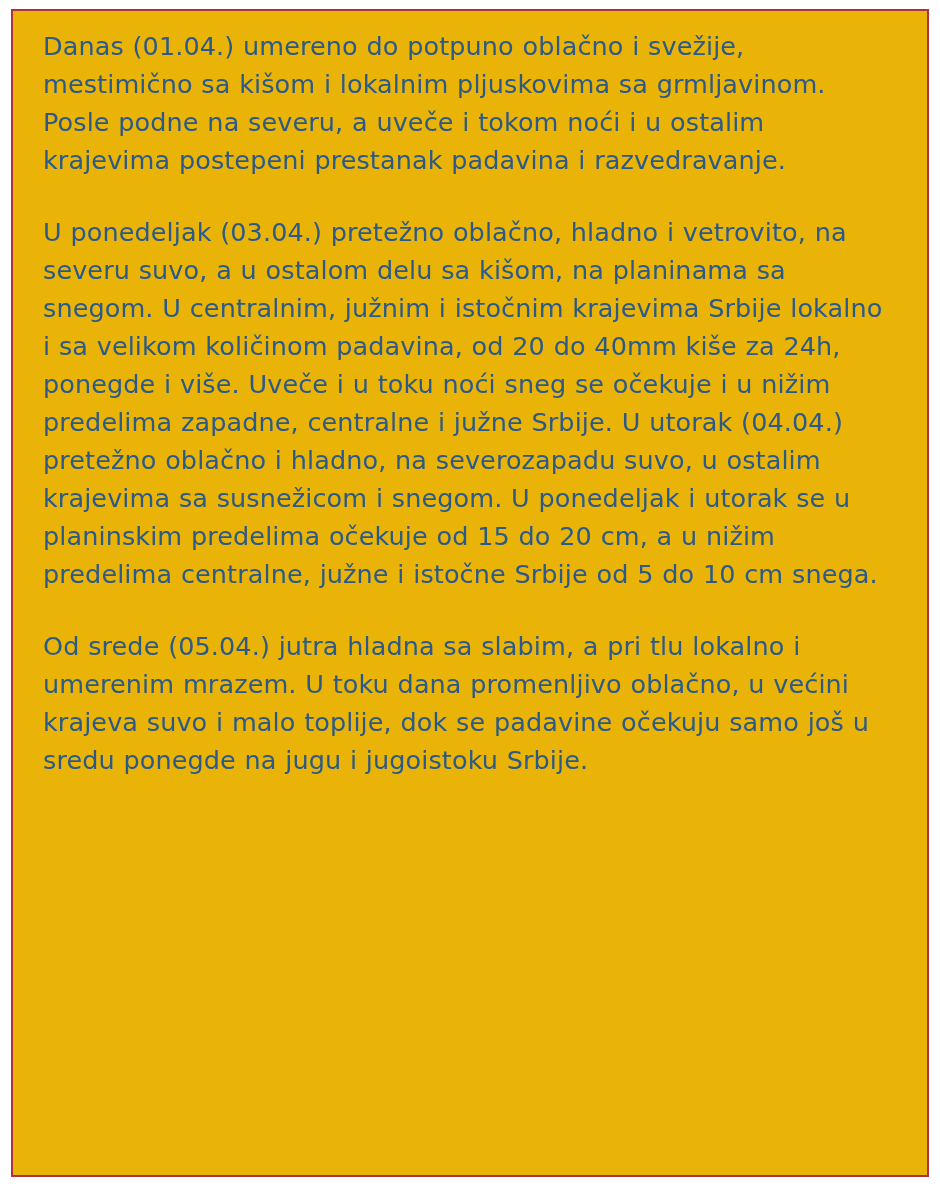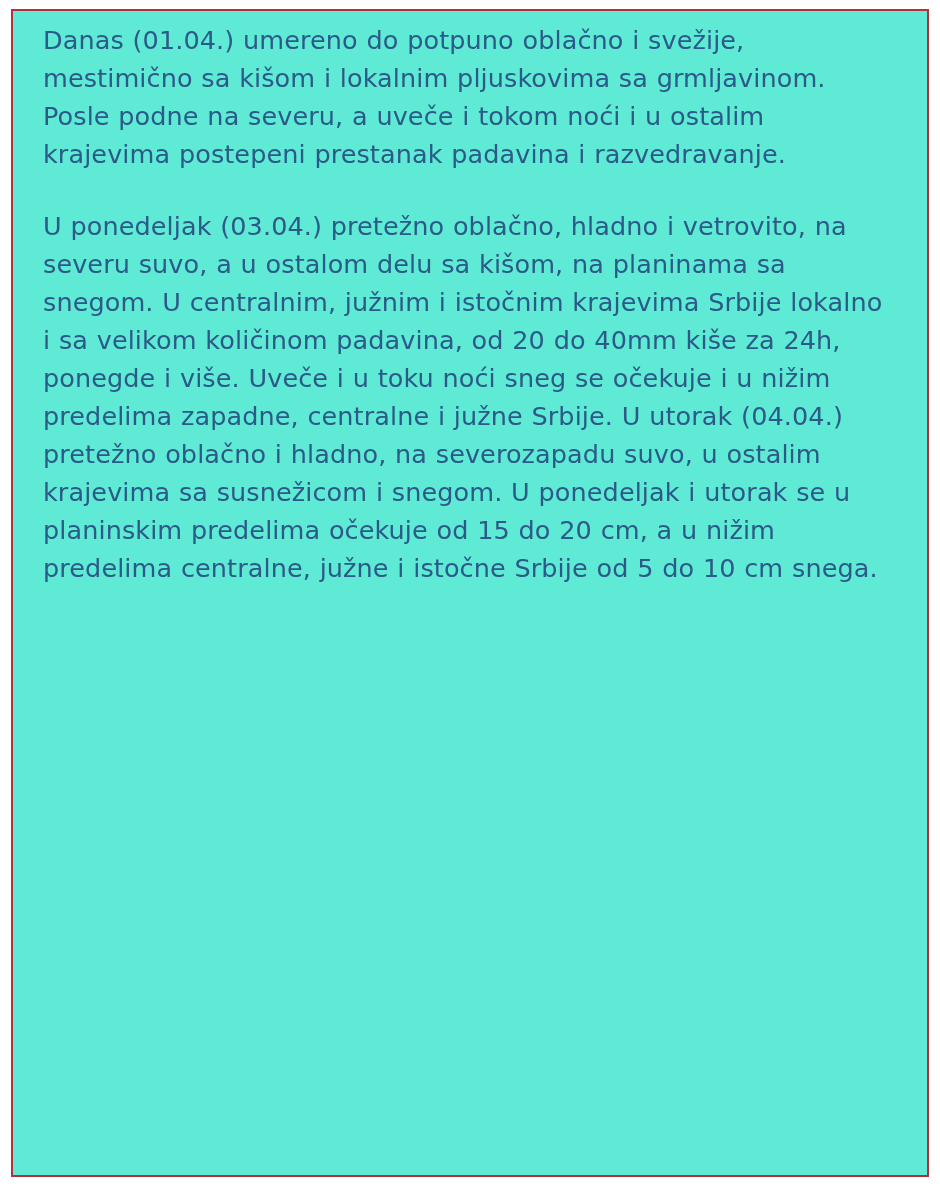--- a/index.html
+++ b/index.html
@@ -11,22 +11,22 @@
     width: 940px;
     height: 1186px;
     font-family: "DejaVu Sans", sans-serif;
   }
   .weather-panel {
     box-sizing: border-box;
     width: 918px;
     height: 1168px;
     margin: 9px 11px;
     border: 2px solid #b03040;
-    background: #5eead4;
-    padding: 10px 30px 20px 30px;
+    background: #eab308;
+    padding: 16px 30px 20px 30px;
     overflow: hidden;
   }
   .para {
     color: #2b5a88;
     font-size: 25.5px;
     line-height: 38px;
     letter-spacing: 0.1px;
     margin: 0 0 34px 0;
     text-align: left;
     word-spacing: 0.5px;
@@ -34,13 +34,14 @@
   .para:last-child {
     margin-bottom: 0;
   }
 </style>
 </head>
 <body>
 
 <div class="weather-panel">
   <p class="para">Danas (01.04.) umereno do potpuno oblačno i svežije, mestimično sa kišom i lokalnim pljuskovima sa grmljavinom. Posle podne na severu, a uveče i tokom noći i u ostalim krajevima postepeni prestanak padavina i razvedravanje.</p>
   <p class="para">U ponedeljak (03.04.) pretežno oblačno, hladno i vetrovito, na severu suvo, a u ostalom delu sa kišom, na planinama sa snegom. U centralnim, južnim i istočnim krajevima Srbije lokalno i sa velikom količinom padavina, od 20 do 40mm kiše za 24h, ponegde i više. Uveče i u toku noći sneg se očekuje i u nižim predelima zapadne, centralne i južne Srbije. U utorak (04.04.) pretežno oblačno i hladno, na severozapadu suvo, u ostalim krajevima sa susnežicom i snegom. U ponedeljak i utorak se u planinskim predelima očekuje od 15 do 20 cm, a u nižim predelima centralne, južne i istočne Srbije od 5 do 10 cm snega.</p>
+  <p class="para">Od srede (05.04.) jutra hladna sa slabim, a pri tlu lokalno i umerenim mrazem. U toku dana promenljivo oblačno, u većini krajeva suvo i malo toplije, dok se padavine očekuju samo još u sredu ponegde na jugu i jugoistoku Srbije.</p>
 </div>
 
 </body></html>

